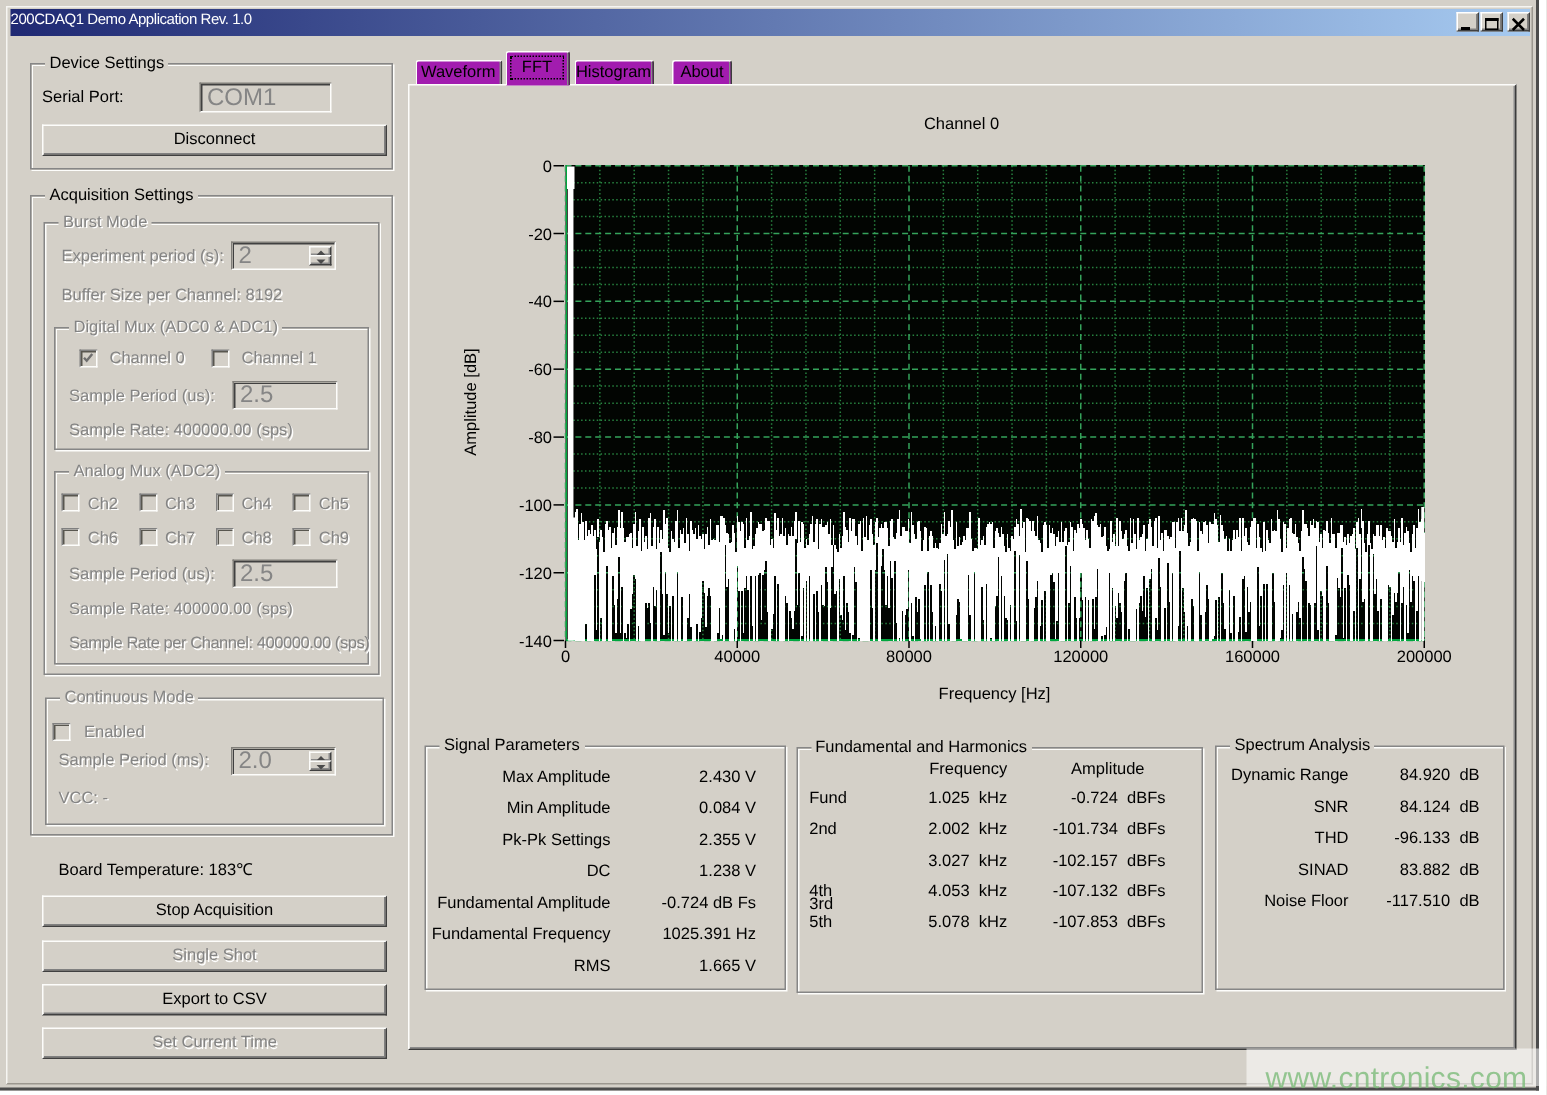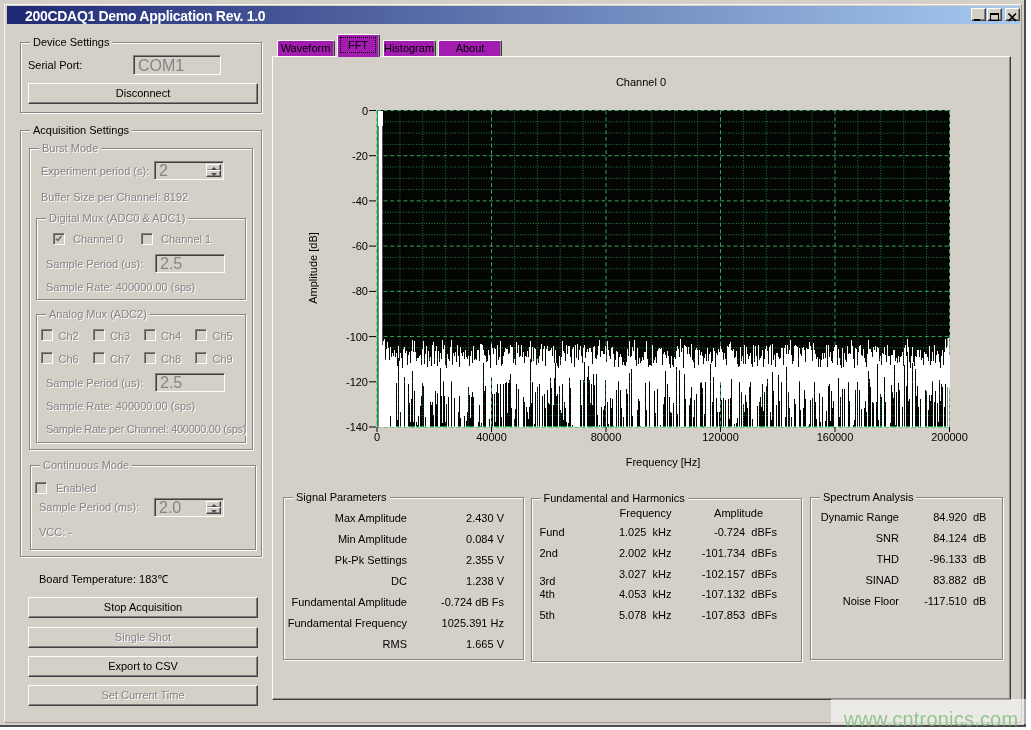--- a/index.html
+++ b/index.html
@@ -1,21 +1,21 @@
 <!DOCTYPE html>
 <html><head><meta charset="utf-8"><style>
 *{margin:0;padding:0;box-sizing:border-box}
 body{width:1031px;height:730px;background:#fff;font-family:"Liberation Sans",sans-serif;position:relative;overflow:hidden}
 .a{position:absolute}
 .t{font-size:11px;color:#000;white-space:nowrap}
 .dis{color:#848484;text-shadow:1px 1px 0 #fff}
 .win{left:0;top:0;width:1026px;height:727px;background:#d4d0c8;border-right:2px solid #4c4c4c;border-bottom:2px solid #4c4c4c}
 .inhl{left:4px;top:4px;width:1018px;height:719px;border-top:1px solid #f6f5f2;border-left:1px solid #f6f5f2;border-right:1px solid #9b978f;border-bottom:1px solid #9b978f}
 .cap{left:7px;top:6px;width:1013px;height:18px;background:linear-gradient(to right,#1f2973,#a6caf0)}
-.cap .txt{position:absolute;left:18px;top:2px;font-size:14px;font-weight:bold;color:#fff;letter-spacing:-0.3px}
+.cap .txt{position:absolute;left:0;top:2px;font-size:10px;font-weight:normal;color:#fff;letter-spacing:-0.3px}
 .cbtn{top:8px;width:15px;height:13px;background:#d4d0c8;border-top:1px solid #fff;border-left:1px solid #fff;border-right:1px solid #404040;border-bottom:1px solid #404040;box-shadow:inset -1px -1px 0 #808080}
 .gb{border:1px solid #868686;box-shadow:1px 1px 0 #fdfdfb,inset 1px 1px 0 #fdfdfb}
 .gb>span{position:absolute;top:-6px;background:#d4d0c8;padding:0 3px;font-size:11px;line-height:11px;white-space:nowrap}
 .btn{background:#d4d0c8;border-top:1px solid #fdfdfb;border-left:1px solid #fdfdfb;border-right:1px solid #404040;border-bottom:1px solid #404040;box-shadow:inset -1px -1px 0 #808080;text-align:center;font-size:11px;line-height:19px;white-space:nowrap}
 .fld{background:#d4d0c8;border-top:1px solid #807e79;border-left:1px solid #807e79;border-right:1px solid #fdfdfb;border-bottom:1px solid #fdfdfb;box-shadow:inset 1px 1px 0 #404040,inset 2px 2px 0 #d4d0c8}
 .etx{font-size:16px;color:#858585;line-height:17px;padding-left:4px;white-space:nowrap}
 .cb{width:12px;height:12px;background:#d4d0c8;border-top:1px solid #808080;border-left:1px solid #808080;border-right:1px solid #fdfdfb;border-bottom:1px solid #fdfdfb;box-shadow:inset 1px 1px 0 #58564f}
 .page{left:272px;top:56px;width:739px;height:644px;background:#d4d0c8;border-top:1px solid #fdfdfb;border-left:1px solid #fdfdfb;border-right:1px solid #3c3c3c;border-bottom:1px solid #3c3c3c;box-shadow:inset -1px -1px 0 #8a8a8a}
 .tab{top:40px;height:16px;background:#a21caf;border-top:1px solid #fdfdfb;border-left:1px solid #fdfdfb;border-right:1px solid #3c3c3c;border-radius:2px 2px 0 0;box-shadow:inset -1px 0 0 #8a8a8a;text-align:center;font-size:11px;line-height:15px;z-index:2}
 .sel{top:34px;height:23px;z-index:3;box-shadow:inset -1px 0 0 #8a8a8a;line-height:21px}
@@ -139,21 +139,21 @@
 <div class="a t" style="left:39px;top:571px">Board Temperature: 183℃</div>
 <div class="a btn" style="left:28px;top:597px;width:230px;height:21px">Stop Acquisition</div>
 <div class="a btn dis" style="left:28px;top:627px;width:230px;height:21px">Single Shot</div>
 <div class="a btn" style="left:28px;top:656px;width:230px;height:21px">Export to CSV</div>
 <div class="a btn dis" style="left:28px;top:685px;width:230px;height:21px">Set Current Time</div>
 
 <div class="a page"></div>
 <div class="a tab" style="left:276.5px;width:58px">Waveform</div>
 <div class="a tab sel" style="left:336.5px;width:43px">FFT<div class="foc"></div></div>
 <div class="a tab" style="left:382.5px;width:53px">Histogram</div>
-<div class="a tab" style="left:438px;width:64px">About</div>
+<div class="a tab" style="left:448px;width:40px">About</div>
 
 <svg class="a" style="left:300px;top:65px;z-index:2" width="690" height="410">
 <text x="341" y="21" text-anchor="middle" class="ax">Channel 0</text>
 <text x="17" y="203" text-anchor="middle" class="ax" transform="rotate(-90 17 203)">Amplitude [dB]</text>
 <text x="363" y="401" text-anchor="middle" class="ax">Frequency [Hz]</text>
 <rect x="77" y="45" width="573" height="317" fill="#020502"></rect>
 <path d="M99.9 45.5V362.0M122.8 45.5V362.0M145.7 45.5V362.0M168.6 45.5V362.0M214.4 45.5V362.0M237.3 45.5V362.0M260.2 45.5V362.0M283.1 45.5V362.0M328.9 45.5V362.0M351.8 45.5V362.0M374.7 45.5V362.0M397.6 45.5V362.0M443.4 45.5V362.0M466.3 45.5V362.0M489.2 45.5V362.0M512.1 45.5V362.0M557.9 45.5V362.0M580.8 45.5V362.0M603.7 45.5V362.0M626.6 45.5V362.0M77.0 56.8H649.5M77.0 68.1H649.5M77.0 79.4H649.5M77.0 102.0H649.5M77.0 113.3H649.5M77.0 124.6H649.5M77.0 147.2H649.5M77.0 158.5H649.5M77.0 169.8H649.5M77.0 192.4H649.5M77.0 203.8H649.5M77.0 215.1H649.5M77.0 237.7H649.5M77.0 249.0H649.5M77.0 260.3H649.5M77.0 282.9H649.5M77.0 294.2H649.5M77.0 305.5H649.5M77.0 328.1H649.5M77.0 339.4H649.5M77.0 350.7H649.5" stroke="#27813f" fill="none" stroke-dasharray="1 1.6"></path>
 <path d="M77.0 45.5V362.0M191.5 45.5V362.0M306.0 45.5V362.0M420.5 45.5V362.0M535.0 45.5V362.0M649.5 45.5V362.0M77.0 45.5H649.5M77.0 90.7H649.5M77.0 135.9H649.5M77.0 181.1H649.5M77.0 226.4H649.5M77.0 271.6H649.5M77.0 316.8H649.5M77.0 362.0H649.5" stroke="#35a35b" fill="none" stroke-dasharray="4 2.6"></path>
 <path d="M77.5 45V362M77 361.5H650" stroke="#00a63e" stroke-width="1" shape-rendering="crispEdges" fill="none"></path>
 <text x="68" y="49.5" text-anchor="end" class="ax">0</text>
@@ -212,21 +212,21 @@
     <span style="left:9px">Fundamental and Harmonics</span>
   </div>
 <div class="a t ra" style="left:461.5px;top:507.3px;width:210px">Frequency</div>
 <div class="a t ra" style="left:553px;top:507.3px;width:210px">Amplitude</div>
 <div class="a t" style="left:539.5px;top:525.7px">Fund</div>
 <div class="a t ra" style="left:461.5px;top:525.7px;width:210px">1.025&nbsp; kHz</div>
 <div class="a t ra" style="left:567px;top:525.7px;width:210px">-0.724&nbsp; dBFs</div>
 <div class="a t" style="left:539.5px;top:546.6px">2nd</div>
 <div class="a t ra" style="left:461.5px;top:546.6px;width:210px">2.002&nbsp; kHz</div>
 <div class="a t ra" style="left:567px;top:546.6px;width:210px">-101.734&nbsp; dBFs</div>
-<div class="a t" style="left:539.5px;top:575px">3rd</div>
+<div class="a t" style="left:539.5px;top:597px">3rd</div>
 <div class="a t ra" style="left:461.5px;top:567.5px;width:210px">3.027&nbsp; kHz</div>
 <div class="a t ra" style="left:567px;top:567.5px;width:210px">-102.157&nbsp; dBFs</div>
 <div class="a t" style="left:539.5px;top:588.4px">4th</div>
 <div class="a t ra" style="left:461.5px;top:588.4px;width:210px">4.053&nbsp; kHz</div>
 <div class="a t ra" style="left:567px;top:588.4px;width:210px">-107.132&nbsp; dBFs</div>
 <div class="a t" style="left:539.5px;top:609.3px">5th</div>
 <div class="a t ra" style="left:461.5px;top:609.3px;width:210px">5.078&nbsp; kHz</div>
 <div class="a t ra" style="left:567px;top:609.3px;width:210px">-107.853&nbsp; dBFs</div>
 <div class="a gb" style="left:810px;top:496.5px;width:193px;height:163.5px">
     <span style="left:9px">Spectrum Analysis</span>

